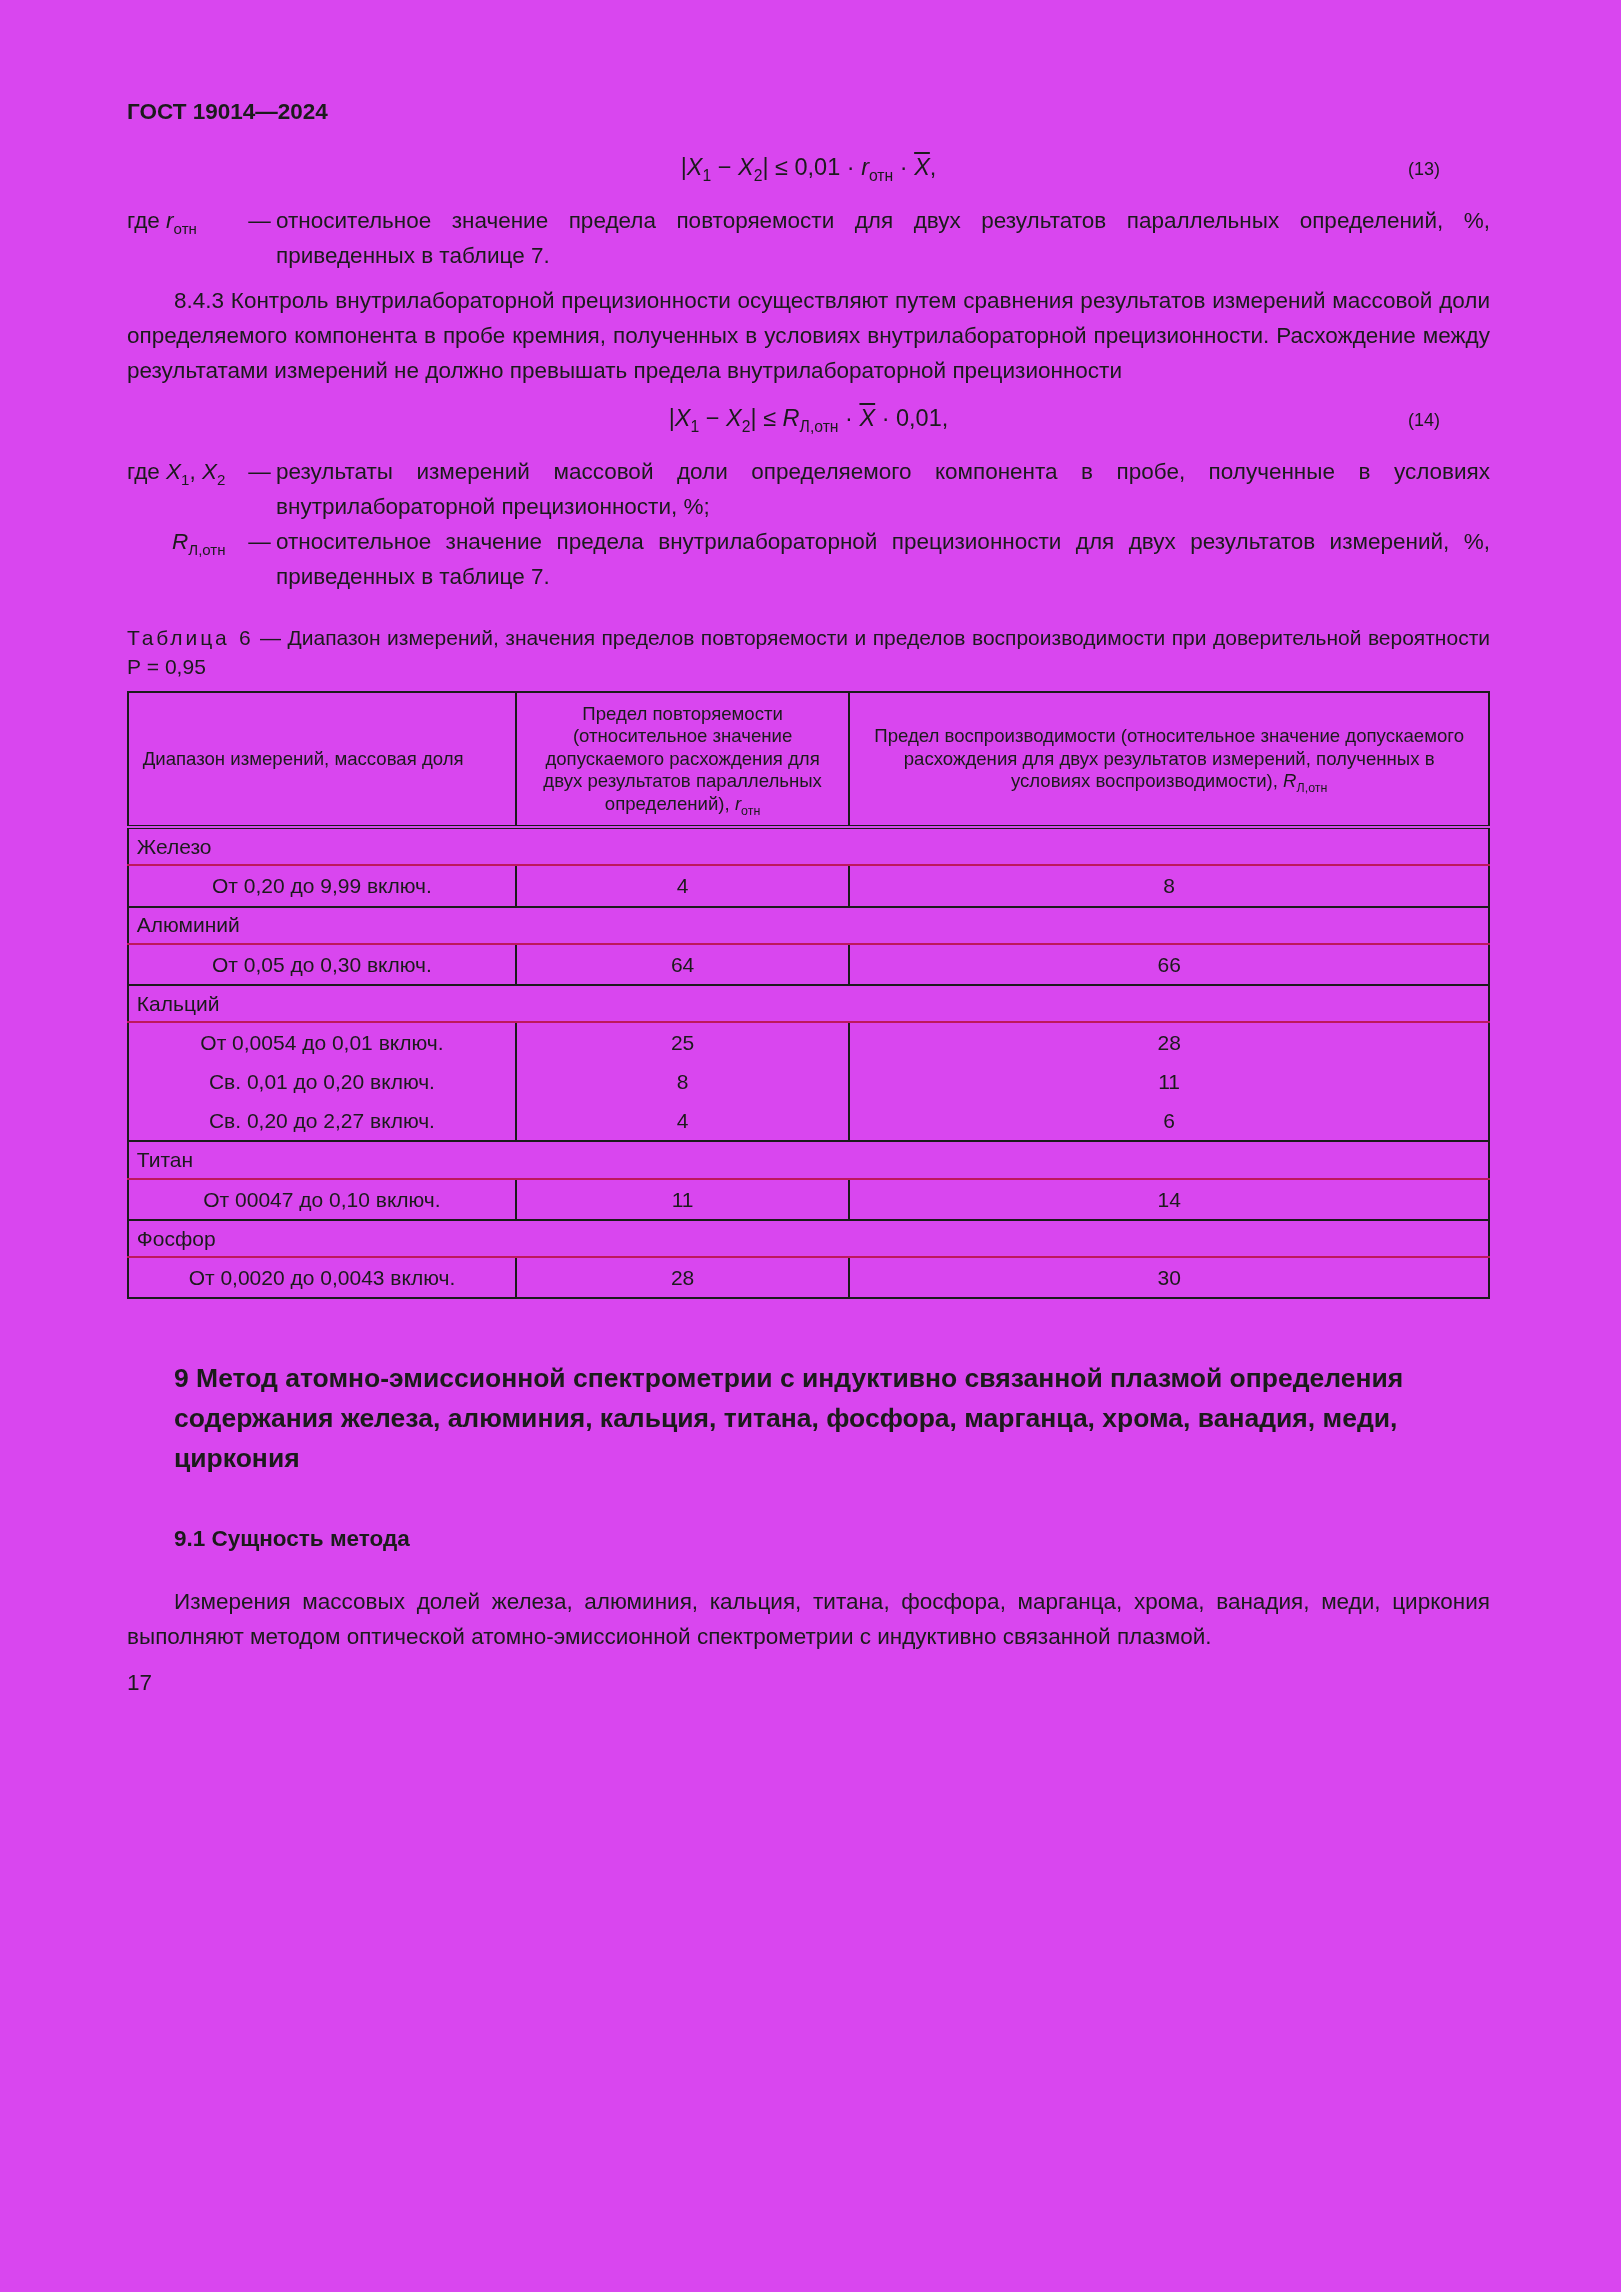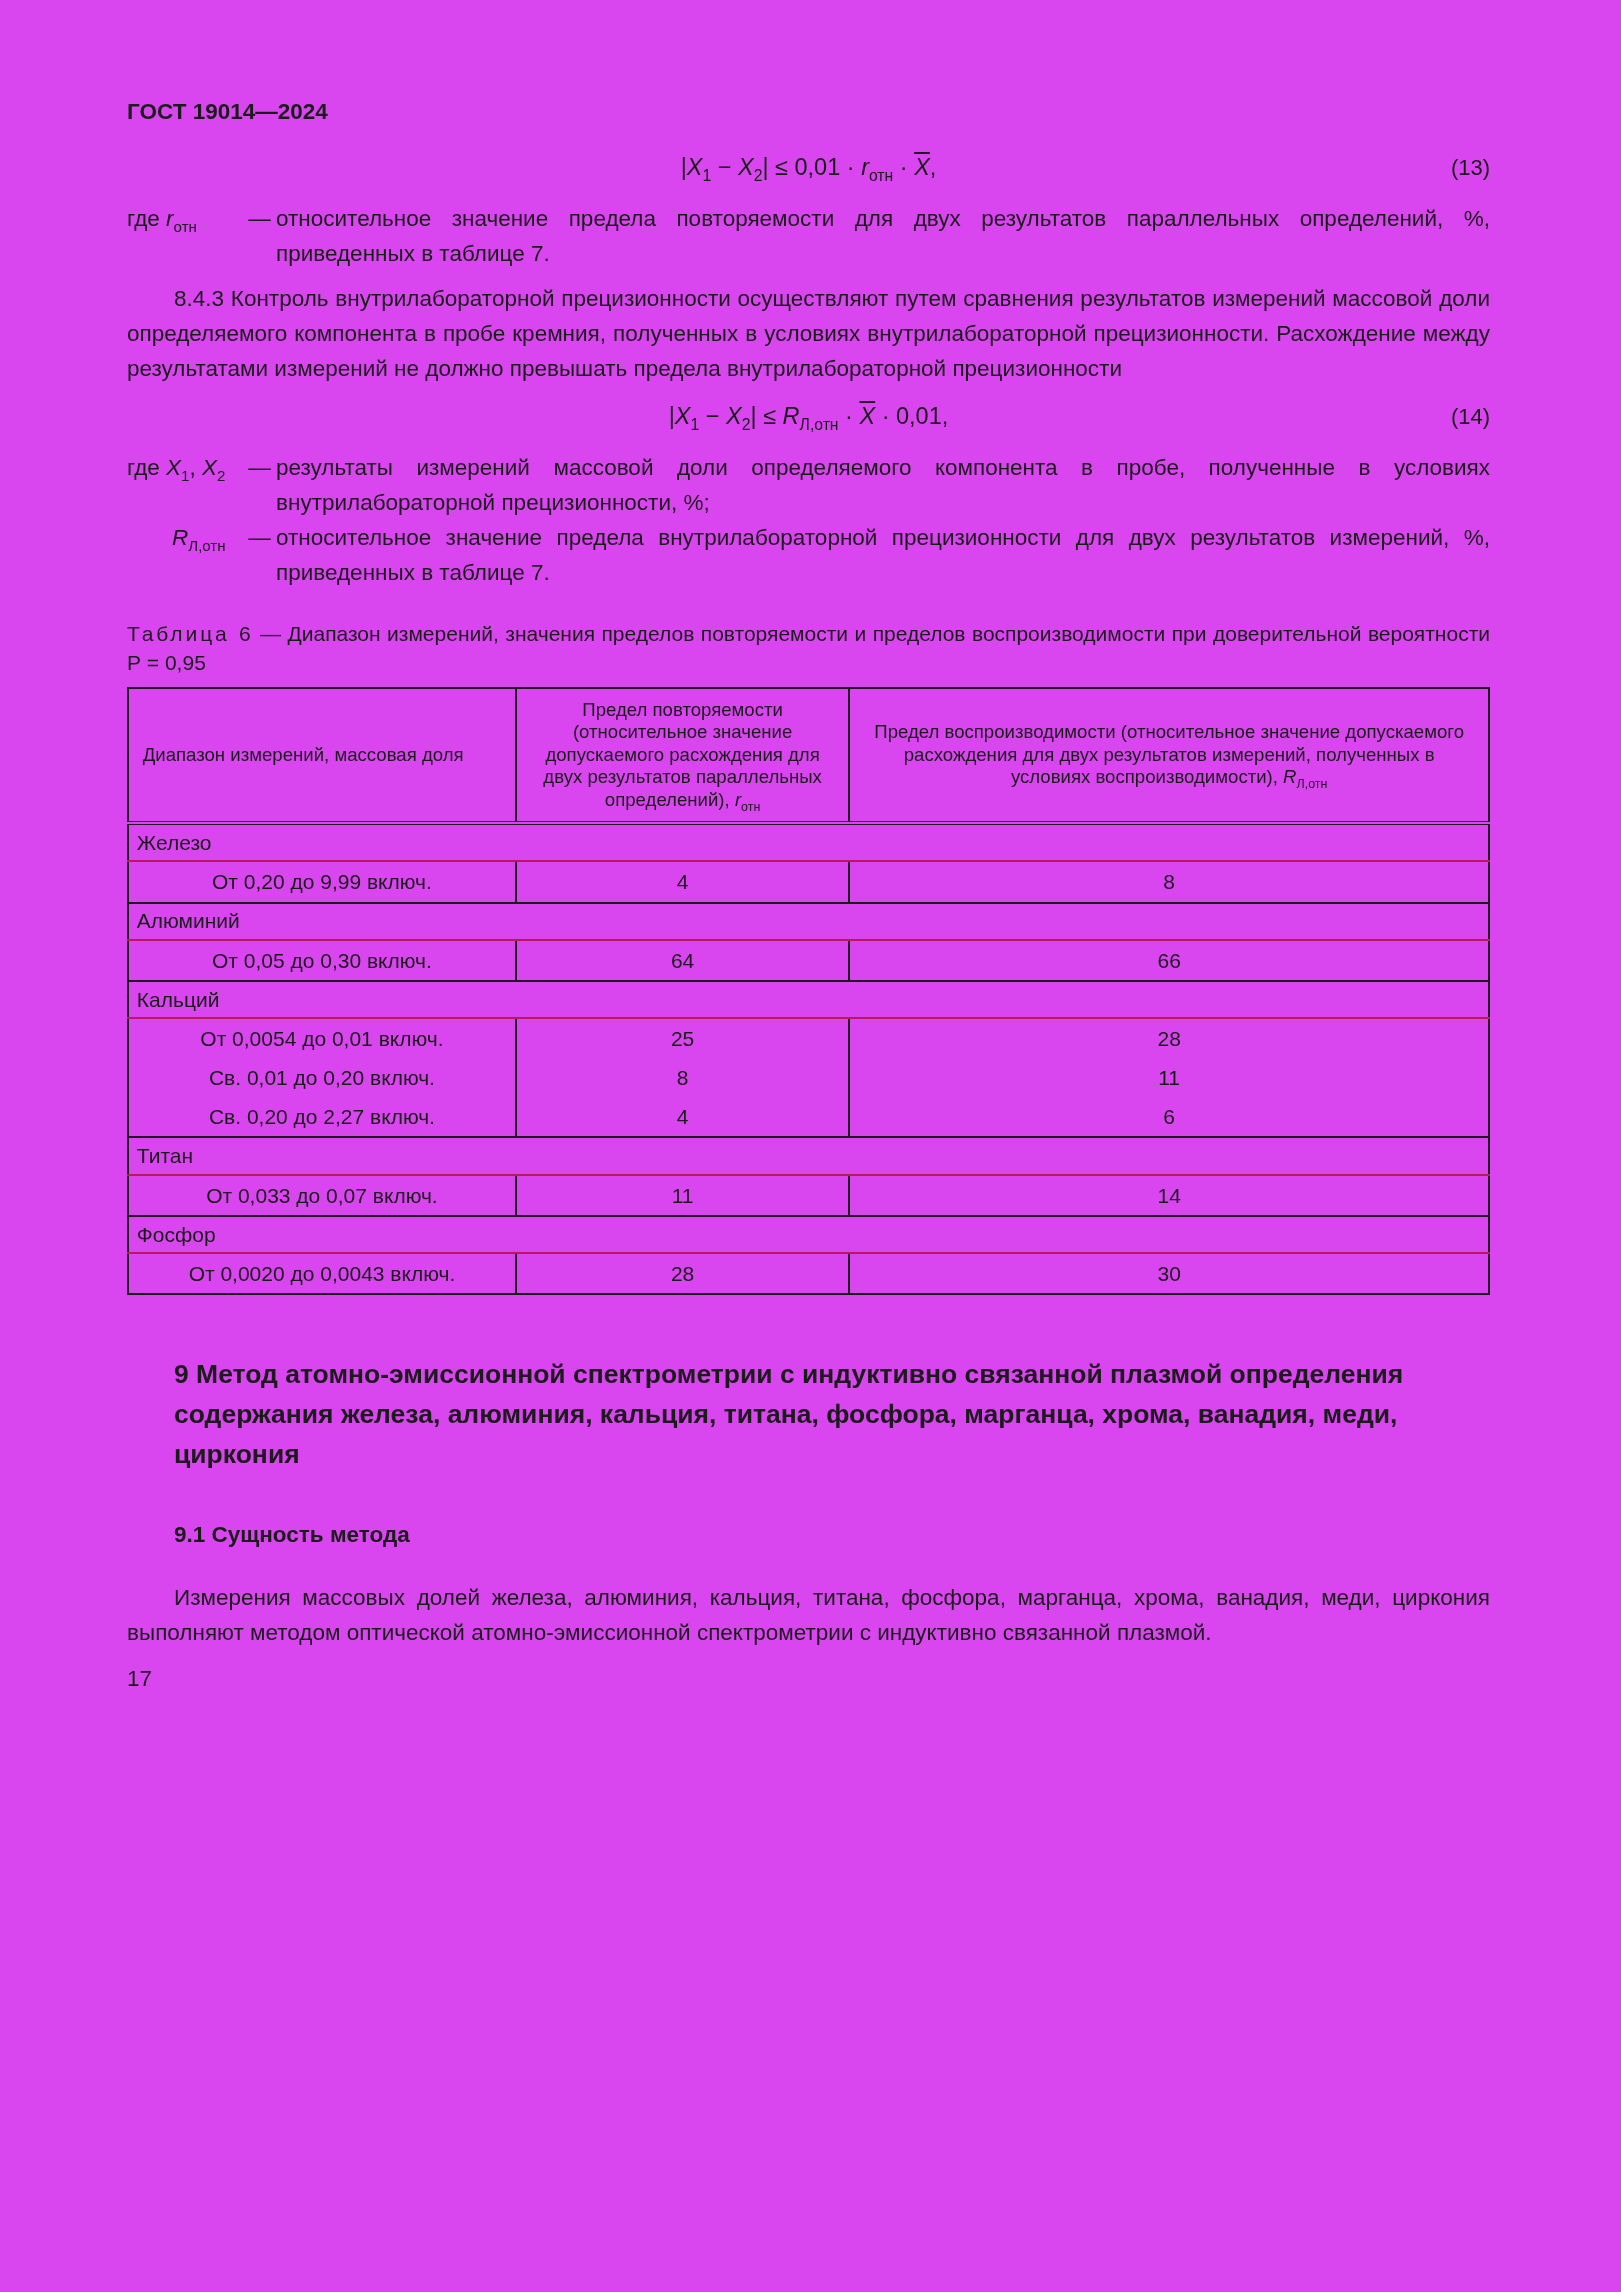--- a/index.html
+++ b/index.html
@@ -24,21 +24,21 @@
   
   .formula {
     display: flex;
     align-items: baseline;
     margin: 13.7px 0 17.6px 0;
     font-size: 23.5px;
     line-height: 33px;
   }
   .f-spacer { width: 82px; flex: 0 0 auto; }
   .f-expr   { flex: 1; text-align: center; }
-  .f-num    { width: 82px; flex: 0 0 auto; text-align: right; font-size: 22px; }
+  .f-num    { width: 82px; flex: 0 0 auto; text-align: left; font-size: 18px; }
   .rs-i    { font-style: italic; }
   .rs-ibar { font-style: italic; text-decoration: overline; }
   sub { font-size: 67%; line-height: 0; }
   
   .where { margin: 3.9px 0 9.8px 0; }
   .where-row { display: flex; align-items: flex-start; }
   .w-lead { flex: 0 0 auto; min-width: 116px; box-sizing: border-box; white-space: nowrap; }
   .w-lead.indent { padding-left: 45px; }
   .w-dash { flex: 0 0 33px; text-align: center; }
   .w-def  { flex: 1; text-align: justify; }
@@ -200,21 +200,21 @@
       <tr class="data">
         <td class="c1">Св. 0,20 до 2,27 включ.</td>
         <td class="c2">4</td>
         <td class="c3">6</td>
       </tr>
 
       <tr class="sec">
         <td colspan="3">Титан</td>
       </tr>
       <tr class="data">
-        <td class="c1">От 0,033 до 0,07 включ.</td>
+        <td class="c1">От 00047 до 0,10 включ.</td>
         <td class="c2">11</td>
         <td class="c3">14</td>
       </tr>
 
       <tr class="sec">
         <td colspan="3">Фосфор</td>
       </tr>
       <tr class="data">
         <td class="c1">От 0,0020 до 0,0043 включ.</td>
         <td class="c2">28</td>

